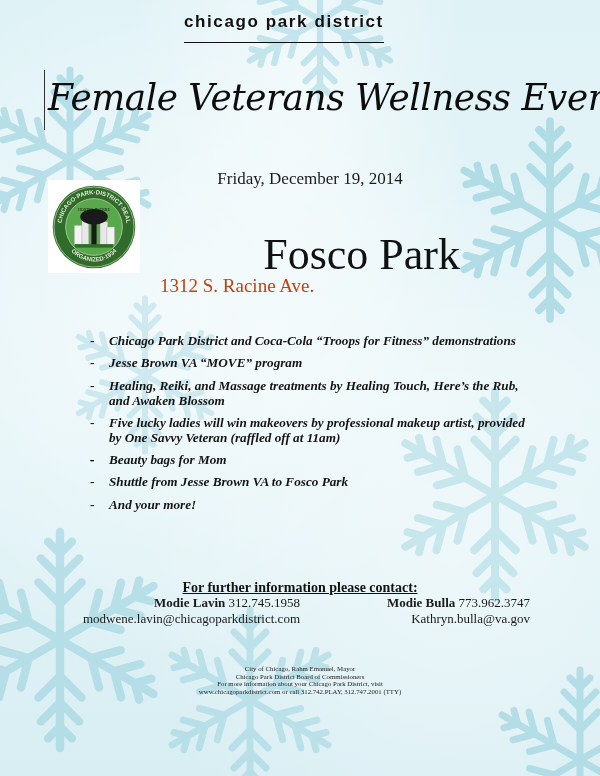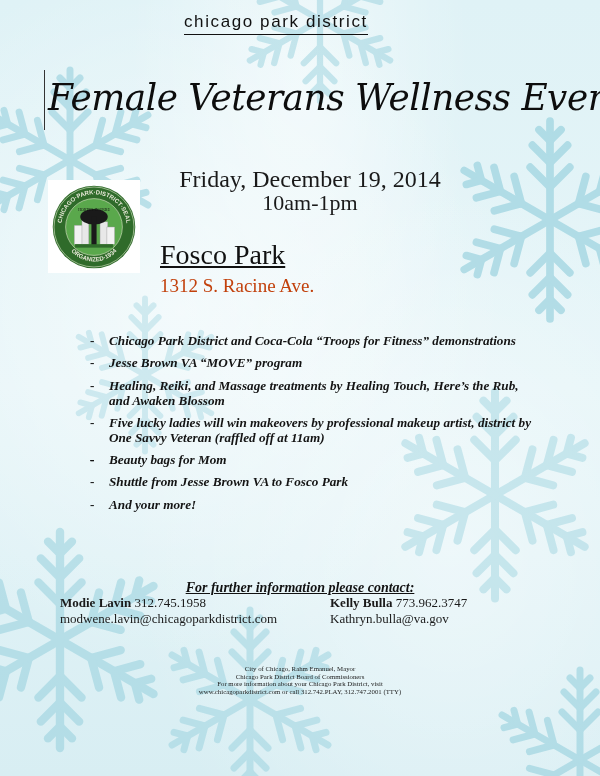--- a/index.html
+++ b/index.html
@@ -18,23 +18,23 @@
       radial-gradient(ellipse at 50% 10%, rgba(255,255,255,0.5) 0%, rgba(255,255,255,0) 40%),
       linear-gradient(180deg, #dff2f6 0%, #e6f5f8 50%, #d8eef3 100%);
   }
   .flake { position: absolute; }
   .flake svg { width: 100%; height: 100%; display: block; }
 
   .content { position: absolute; inset: 0; }
 
   .brand {
     position: absolute; left: 184px; top: 12px;
-    font-family: "Liberation Sans", sans-serif; font-weight: normal;
+    font-family: "Liberation Sans", sans-serif; font-weight: bold;
     font-size: 17px; letter-spacing: 1.6px; color: #111;
-    padding-bottom: 2px; border-bottom: 1.5px solid #111;
+    padding-bottom: 10px; border-bottom: 1.5px solid #111;
     white-space: nowrap;
   }
 
   .title-rule {
     position: absolute; left: 44px; top: 70px; width: 1px; height: 60px; background: #333;
   }
   .title {
     position: absolute; left: 48px; top: 66px; width: 540px;
     font-family: "DejaVu Serif", serif; font-style: italic;
     font-size: 37px; line-height: 64px; color: #0d0d0d;
@@ -44,29 +44,29 @@
 
   .seal-box {
     position: absolute; left: 48px; top: 180px; width: 92px; height: 93px;
     background: #ffffff;
     display: flex; align-items: center; justify-content: center;
   }
   .seal-box svg { width: 86px; height: 86px; }
 
   .date {
     position: absolute; left: 160px; top: 166px; width: 300px; text-align: center;
-    font-size: 24px; line-height: 26px; color: #1a1a1a;
+    font-size: 17px; line-height: 26px; color: #1a1a1a;
   }
   .time {
     position: absolute; left: 160px; top: 190px; width: 300px; text-align: center;
     font-size: 22px; line-height: 26px; color: #1a1a1a;
   }
   .venue {
-    position: absolute; left: 160px; top: 234px; width: 300px; text-align: left;
-    font-size: 28px; line-height: 42px; color: #111; text-decoration: underline;
+    position: absolute; left: 160px; top: 234px; width: 300px; text-align: right;
+    font-size: 44px; line-height: 42px; color: #111;
   }
   .address {
     position: absolute; left: 160px; top: 274px; width: 300px; text-align: left;
     font-size: 19px; line-height: 24px; color: #c2410c;
   }
 
   .list {
     position: absolute; left: 84px; top: 333px; width: 450px;
     margin: 0; padding: 0; list-style: none;
   }
@@ -74,25 +74,25 @@
     position: relative; padding-left: 25px;
     font-family: "Liberation Serif", serif; font-weight: bold; font-style: italic;
     font-size: 13.2px; line-height: 15px; margin-bottom: 7.3px; color: #141414;
   }
   .list li .dash {
     position: absolute; left: 6px; top: 0; font-style: normal;
   }
 
   .contact-head {
     position: absolute; left: 0; top: 580px; width: 600px; text-align: center;
-    font-family: "Liberation Serif", serif; font-weight: bold; font-style: italic;
+    font-family: "Liberation Serif", serif; font-weight: bold; 
     font-size: 14px; line-height: 16px; text-decoration: underline; color: #111;
   }
   .contact {
-    position: absolute; top: 595px; text-align: left;
+    position: absolute; top: 595px; text-align: right;
     font-size: 13px; line-height: 16px; color: #1a1a1a;
   }
   .contact.left { left: 60px; width: 240px; }
   .contact.right { left: 330px; width: 200px; }
   .contact .name { font-weight: bold; }
 
   .footer {
     position: absolute; left: 0; top: 665px; width: 600px; text-align: center;
     font-family: "Liberation Serif", serif; font-size: 6.8px; line-height: 7.6px; color: #222;
   }
@@ -238,49 +238,48 @@
       <rect x="28" y="70" width="44" height="4" fill="#2f6b2a"></rect>
       <text x="50" y="31" font-size="4.5" text-anchor="middle" fill="#111" font-family="Liberation Serif, serif">HORTUS IN URBE</text>
       <path id="sealTop" d="M 12 50 A 38 38 0 0 1 88 50" fill="none"></path>
       <text font-size="7" fill="#e8e8d8" font-weight="bold" font-family="Liberation Sans, sans-serif"><textPath href="#sealTop" startOffset="50%" text-anchor="middle">CHICAGO·PARK·DISTRICT·SEAL</textPath></text>
       <path id="sealBot" d="M 14 54 A 36 36 0 0 0 86 54" fill="none"></path>
       <text font-size="7" fill="#e8e8d8" font-weight="bold" font-family="Liberation Sans, sans-serif"><textPath href="#sealBot" startOffset="50%" text-anchor="middle">ORGANIZED·1934</textPath></text>
     </svg>
   </div>
 
   <div class="date">Friday, December 19, 2014</div>
-  <div class="time">10am-1pm</div>
   <div class="venue">Fosco Park</div>
   <div class="address">1312 S. Racine Ave.</div>
 
   <ul class="list">
     <li><span class="dash">-</span><span>Chicago Park District and Coca-Cola “Troops for Fitness” demonstrations</span></li>
     <li><span class="dash">-</span><span>Jesse Brown VA “MOVE” program</span></li>
     <li><span class="dash">-</span><span>Healing, Reiki, and Massage treatments by Healing Touch, Here’s the Rub, and Awaken Blossom</span></li>
-    <li><span class="dash">-</span><span>Five lucky ladies will win makeovers by professional makeup artist, district by One Savvy Veteran (raffled off at 11am)</span></li>
+    <li><span class="dash">-</span><span>Five lucky ladies will win makeovers by professional makeup artist, provided by One Savvy Veteran (raffled off at 11am)</span></li>
     <li><span class="dash">-</span></li>
     <li><span class="dash">-</span></li>
     <li><span class="dash">-</span><span>Beauty bags for Mom</span></li>
     <li><span class="dash">-</span><span>Shuttle from Jesse Brown VA to Fosco Park</span></li>
     <li><span class="dash">-</span><span>And your more!</span></li>
   </ul>
 
   <div class="contact-head">For further information please contact:</div>
 
   <div class="contact left">
     <div>
       <span class="name">Modie Lavin</span>
       <span>312.745.1958</span>
     </div>
     <div>modwene.lavin@chicagoparkdistrict.com</div>
   </div>
 
   <div class="contact right">
     <div>
-      <span class="name">Kelly Bulla</span>
+      <span class="name">Modie Bulla</span>
       <span>773.962.3747</span>
     </div>
     <div>Kathryn.bulla@va.gov</div>
   </div>
 
   <div class="footer">
     <div>City of Chicago, Rahm Emanuel, Mayor</div>
     <div>Chicago Park District Board of Commissioners</div>
     <div>For more information about your Chicago Park District, visit</div>
     <div>www.chicagoparkdistrict.com or call 312.742.PLAY, 312.747.2001 (TTY)</div>

